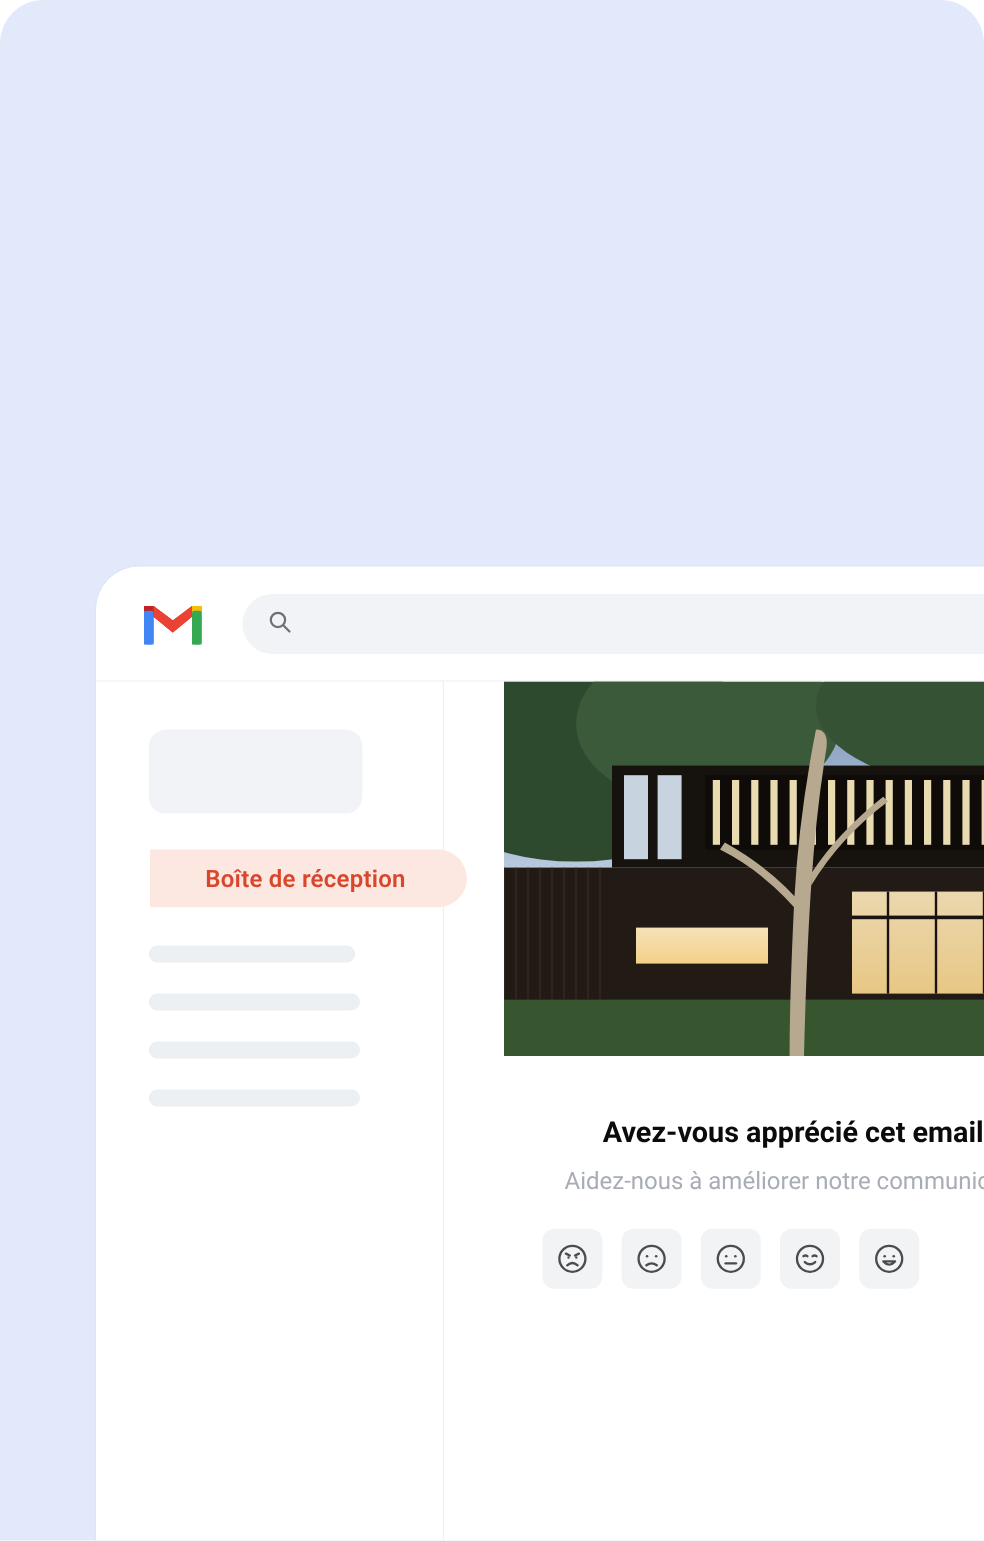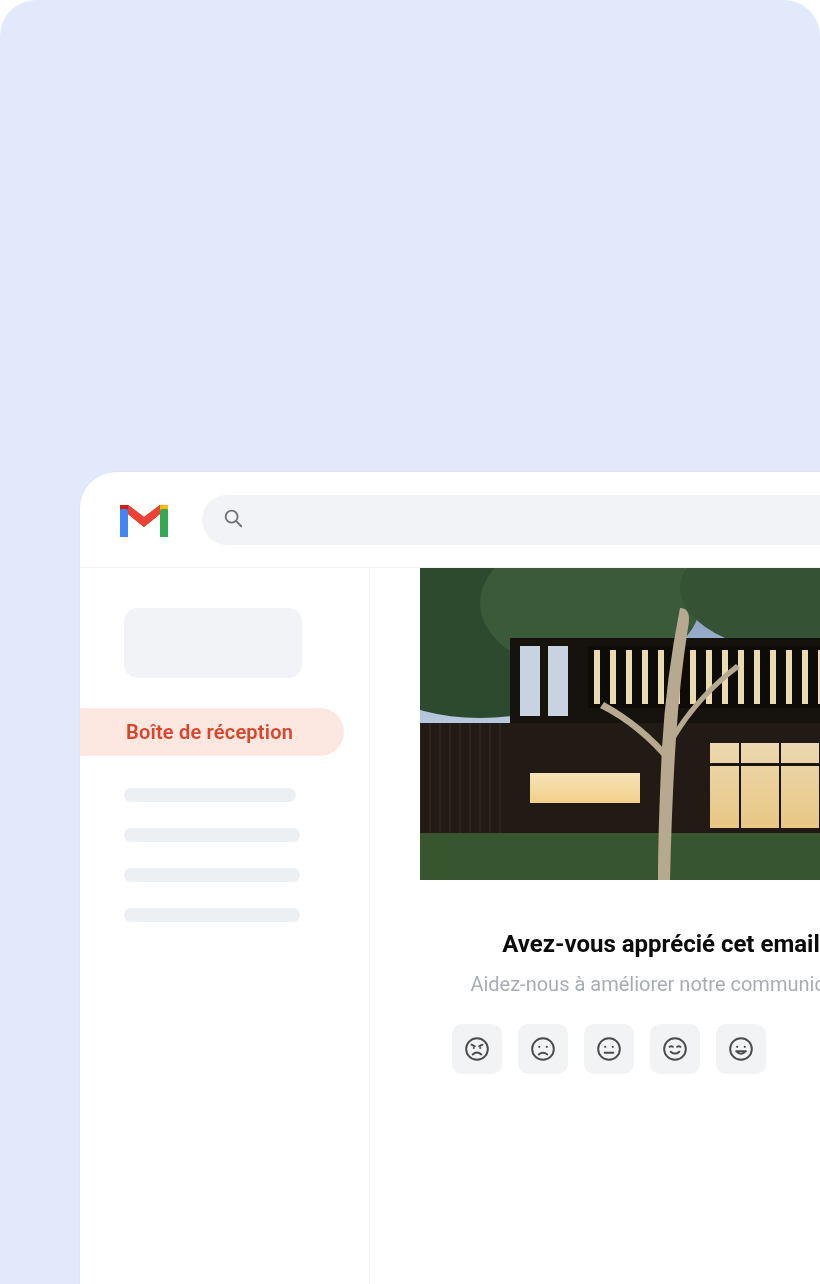--- a/index.html
+++ b/index.html
@@ -60,20 +60,21 @@
     width: 264px; height: 48px;
     background: #fde7e1;
     border-top-right-radius: 24px;
     border-bottom-right-radius: 24px;
     display: flex; align-items: center;
     padding-left: 46px;
     color: #d8472b;
     font-weight: 600;
     font-size: 20px;
     letter-spacing: 0.2px;
+    margin-left: 45px;
   }
   .nav-ph-group { margin-top: 32px; padding-left: 44px; display: flex; flex-direction: column; gap: 26px; }
   .nav-ph { height: 14px; background: #edf0f3; border-radius: 7px; }
   .nav-ph.w1 { width: 172px; }
   .nav-ph.w2 { width: 176px; }
   .nav-ph.w3 { width: 176px; }
   .nav-ph.w4 { width: 176px; }
 
   .main { flex: 1; padding-left: 50px; padding-top: 0; }
   .email-card {

